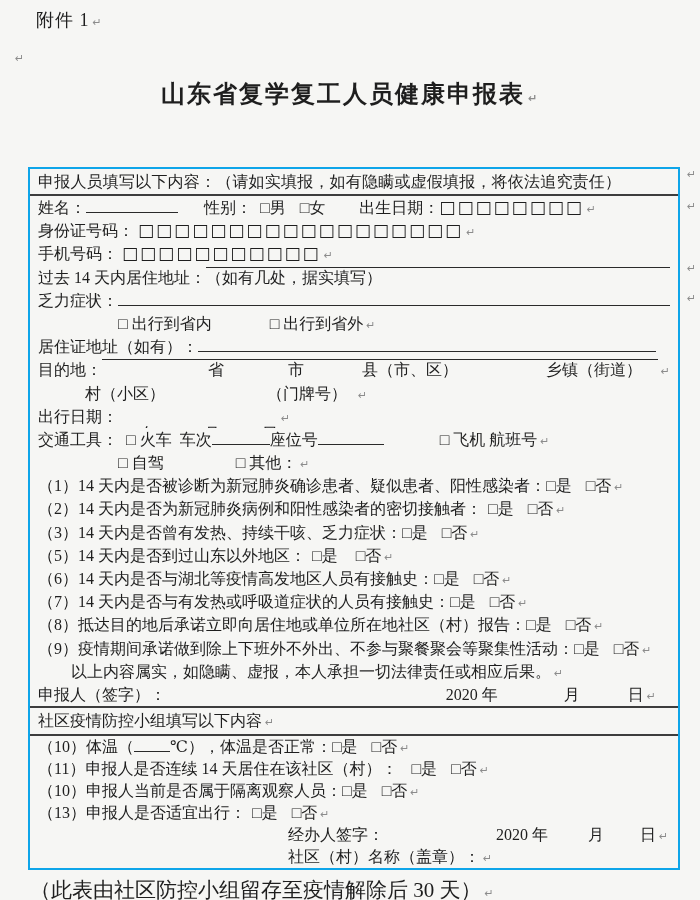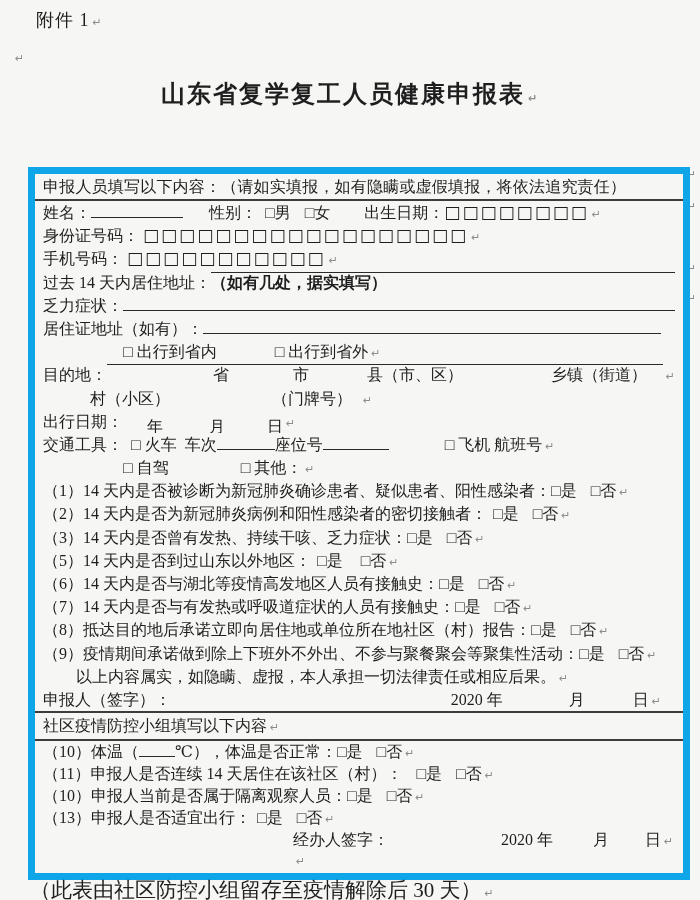--- a/index.html
+++ b/index.html
@@ -25,21 +25,21 @@
   .pm-standalone{position:absolute;left:12px;top:52px;}
   .pm-abs{position:absolute;}
   .title{
     position:absolute;top:78px;left:0;width:100%;
     text-align:center;
     font-family:"Liberation Sans","DejaVu Sans",sans-serif;
     font-weight:bold;font-size:24px;letter-spacing:2px;
   }
   .form{
     position:absolute;left:28px;top:167px;width:648px;
-    border:7px solid #0ea5e9;
+    border:2px solid #0ea5e9;
     font-size:16px;
     background:transparent;
   }
   .row{
     display:flex;align-items:baseline;
     height:23.2px;line-height:23.2px;
     padding:0 8px;white-space:nowrap;
     overflow:hidden;
   }
   .header-row{
@@ -57,29 +57,29 @@
   .bl{ 
     display:inline-block;flex:none;
     border-bottom:1px solid #2a2a2a;height:1px;
     align-self:baseline;
   }
   .fill{ 
     flex:1;border-bottom:1px solid #2a2a2a;height:1px;
     align-self:baseline;display:flex;align-items:baseline;
   }
   .fill-text{ 
-    display:flex;align-items:center;
+    display:flex;align-items:flex-start;
     border-bottom:1px solid #2a2a2a;
     flex:none;
   }
   .boxes{
     font-family:"DejaVu Sans",sans-serif;
     font-size:17px;letter-spacing:2px;
   }
-  .bold{font-weight:bold;text-align:center;}
+  .bold{font-weight:normal;text-align:center;}
   .footnote{position:absolute;left:30px;top:876px;font-size:21px;}
   .indent80{padding-left:88px;}
   .indent47{padding-left:55px;}
   .indent33{padding-left:41px;}
   .grow{flex:1;}
 </style>
 </head>
 <body>
 
 <div class="page">
@@ -138,30 +138,30 @@
       <span class="fill">
         <span class="bold">（如有几处，据实填写）</span>
       </span>
     </div>
 
     <div class="row">
       <span>乏力症状：</span>
       <span class="fill"></span>
     </div>
 
-    <div class="row">
-      <span>居住证地址（如有）：</span>
-      <span class="fill" style="margin-right:14px;"></span>
-    </div>
-
     <div class="row indent80">
       <span>□ 出行到省内</span>
       <span class="sp" style="width:58px;"></span>
       <span>□ 出行到省外</span>
         <i class="pm"></i>
+    </div>
+
+    <div class="row">
+      <span>居住证地址（如有）：</span>
+      <span class="fill" style="margin-right:14px;"></span>
     </div>
 
     <div class="row">
       <span>目的地：</span>
       <span class="fill">
         <span class="sp" style="width:106px;"></span>
         <span>省</span>
         <span class="sp" style="width:64px;"></span>
         <span>市</span>
         <span class="sp" style="width:58px;"></span>
@@ -338,20 +338,21 @@
       <span class="sp" style="width:112px;"></span>
       <span>2020 年</span>
       <span class="sp" style="width:40px;"></span>
       <span>月</span>
       <span class="sp" style="width:36px;"></span>
       <span>日</span>
         <i class="pm"></i>
     </div>
 
     <div class="row c-row" style="padding-left:258px;">
+      <span>社区（村）名称（盖章）：</span>
         <i class="pm"></i>
     </div>
 
   </div>
 
   <div class="footnote">
     <span>（此表由社区防控小组留存至疫情解除后 30 天）</span><i class="pm"></i>
   </div>
 
 </div>

